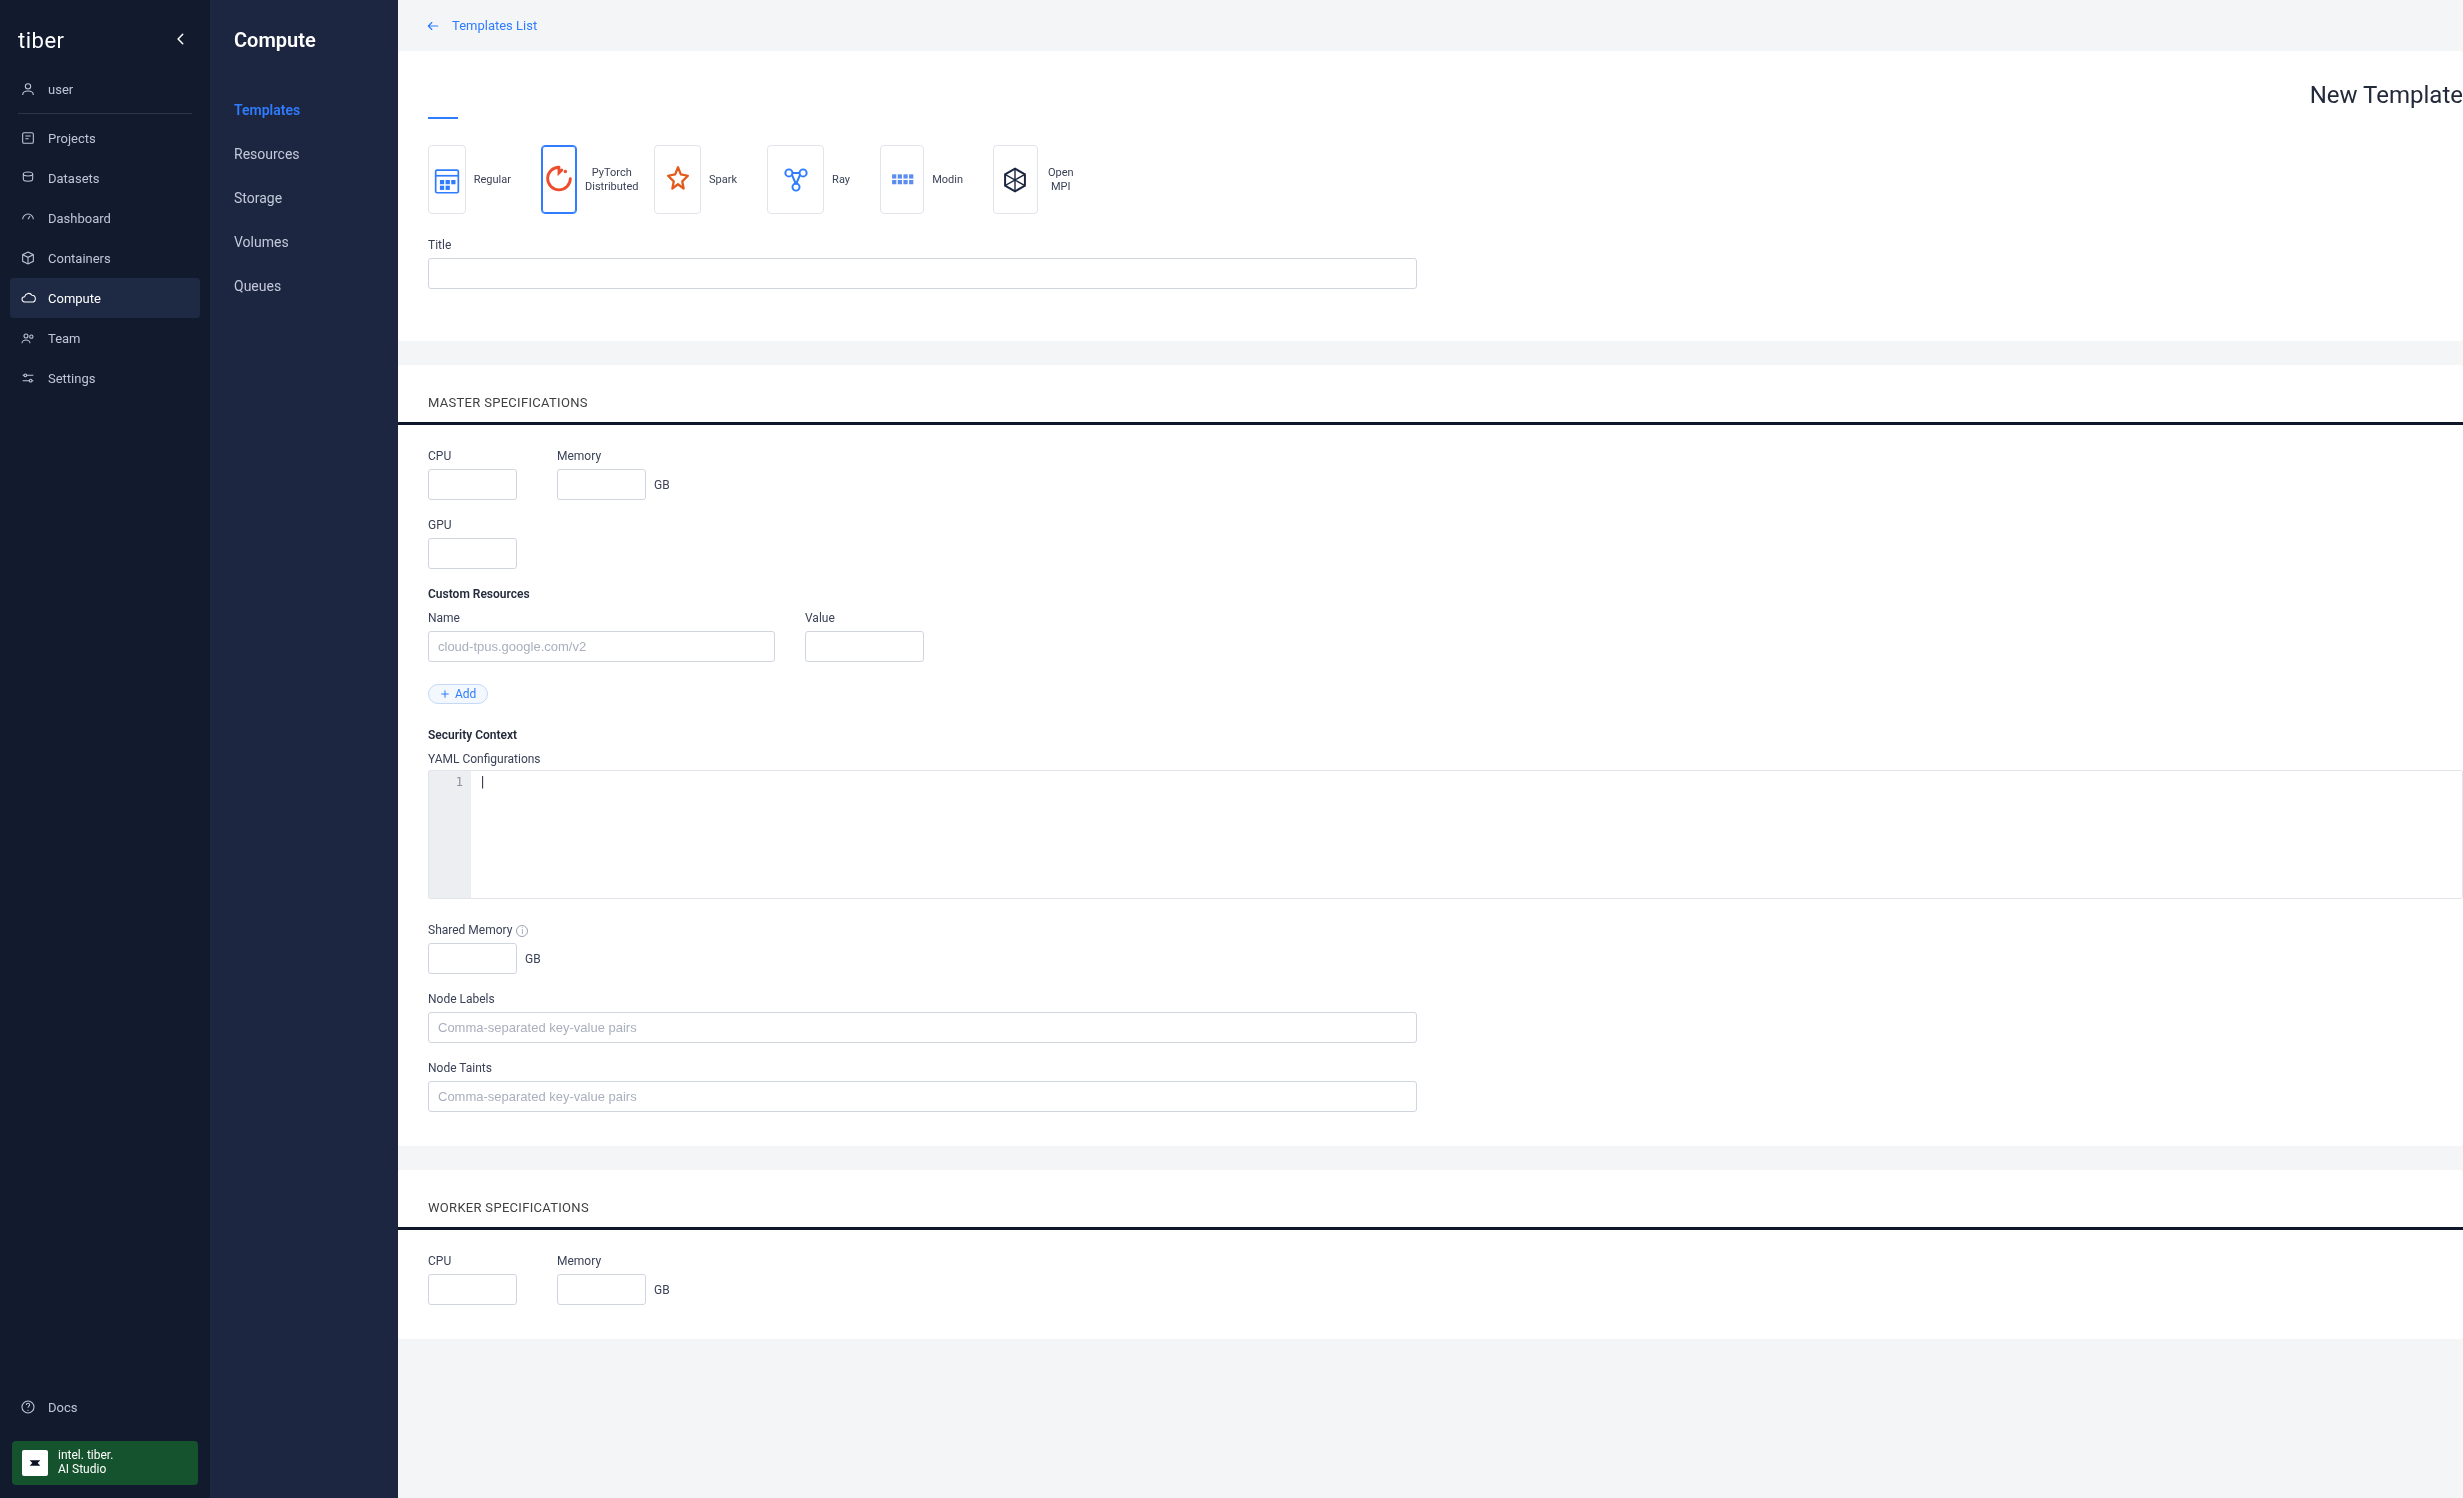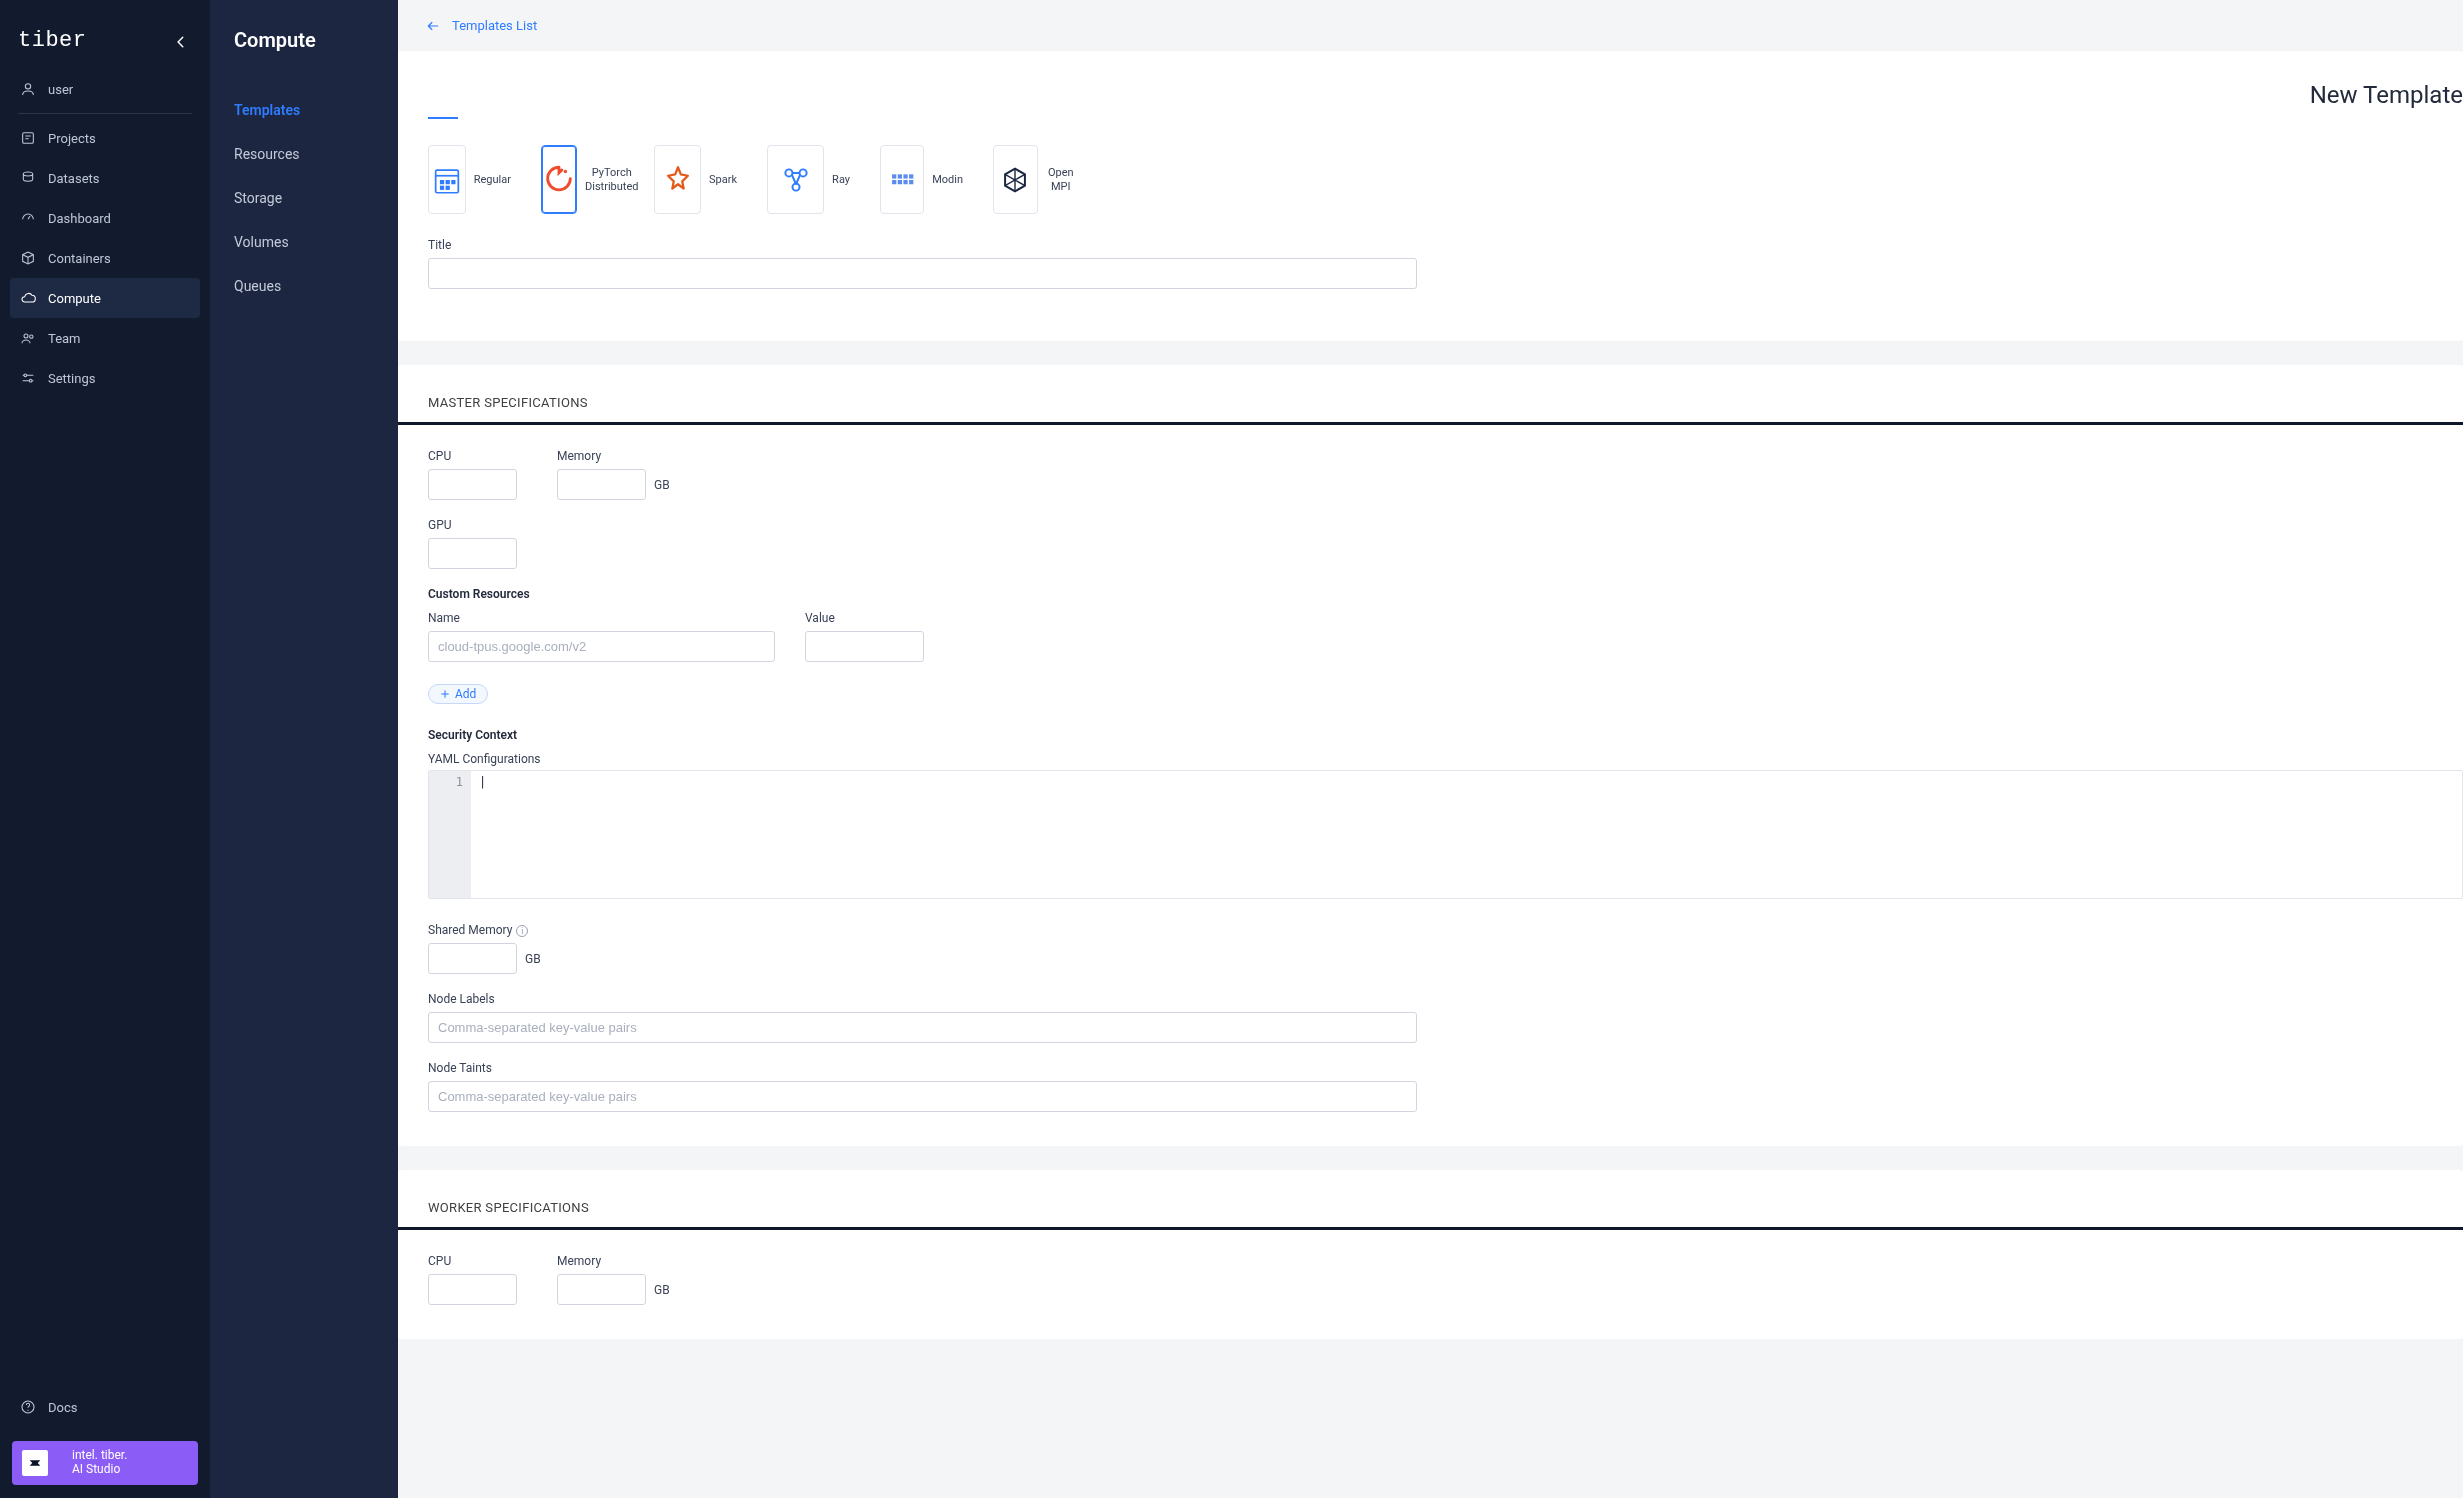--- a/index.html
+++ b/index.html
@@ -17,45 +17,44 @@
 
 .sidebar-primary {
   width: 210px;
   background: #121a2e;
   color: #d7dbe6;
   display: flex;
   flex-direction: column;
   padding-top: 18px;
 }
 .sidebar-primary .brand-row {
-  display: flex; align-items: flex-end; justify-content: space-between;
+  display: flex; align-items: flex-start; justify-content: space-between;
   padding: 10px 18px 16px 18px;
-  font-family: Liberation Mono, monospace;
 }
 .sidebar-primary .brand {
   font-size: 22px; font-weight: 400; letter-spacing: 0.5px; color: #ffffff;
 }
 .sidebar-primary .collapse-chevron {
   width: 22px; height: 22px; display: flex; align-items: center; justify-content: center;
   color: #ffffff; cursor: pointer;
 }
 .sidebar-primary .nav { padding: 0 10px; }
 .sidebar-primary .nav-item {
   display: flex; align-items: center; gap: 12px;
   padding: 12px 10px; border-radius: 4px; cursor: pointer;
   font-size: 13px; color: #bfc6d6;
 }
 .sidebar-primary .nav-item.active { background: #1e2a44; color: #ffffff; }
 .sidebar-primary .nav-item .nav-icon { width: 16px; height: 16px; flex-shrink: 0; }
 .sidebar-primary .divider { border-top: 1px solid rgba(255,255,255,0.12); margin: 4px 18px; }
 .sidebar-primary .spacer { flex: 1; }
 .sidebar-primary .docs { padding: 0 10px 14px 10px; }
 .sidebar-primary .footer-brand {
-  margin: 0 12px 14px 12px; background: #8b5cf6; border-radius: 4px;
-  display: flex; align-items: center; gap: 24px; padding: 8px 10px;
+  margin: 0 12px 14px 12px; background: #14532d; border-radius: 4px;
+  display: flex; align-items: center; gap: 10px; padding: 8px 10px;
 }
 .sidebar-primary .footer-brand .logo-box {
   width: 26px; height: 26px; background: #ffffff; color: #0b1224;
   display: flex; align-items: center; justify-content: center; font-weight: 700;
   border-radius: 2px;
 }
 .sidebar-primary .footer-brand .footer-text { line-height: 1.15; font-size: 12px; color: #ffffff; }
 
 
 .sidebar-secondary {

